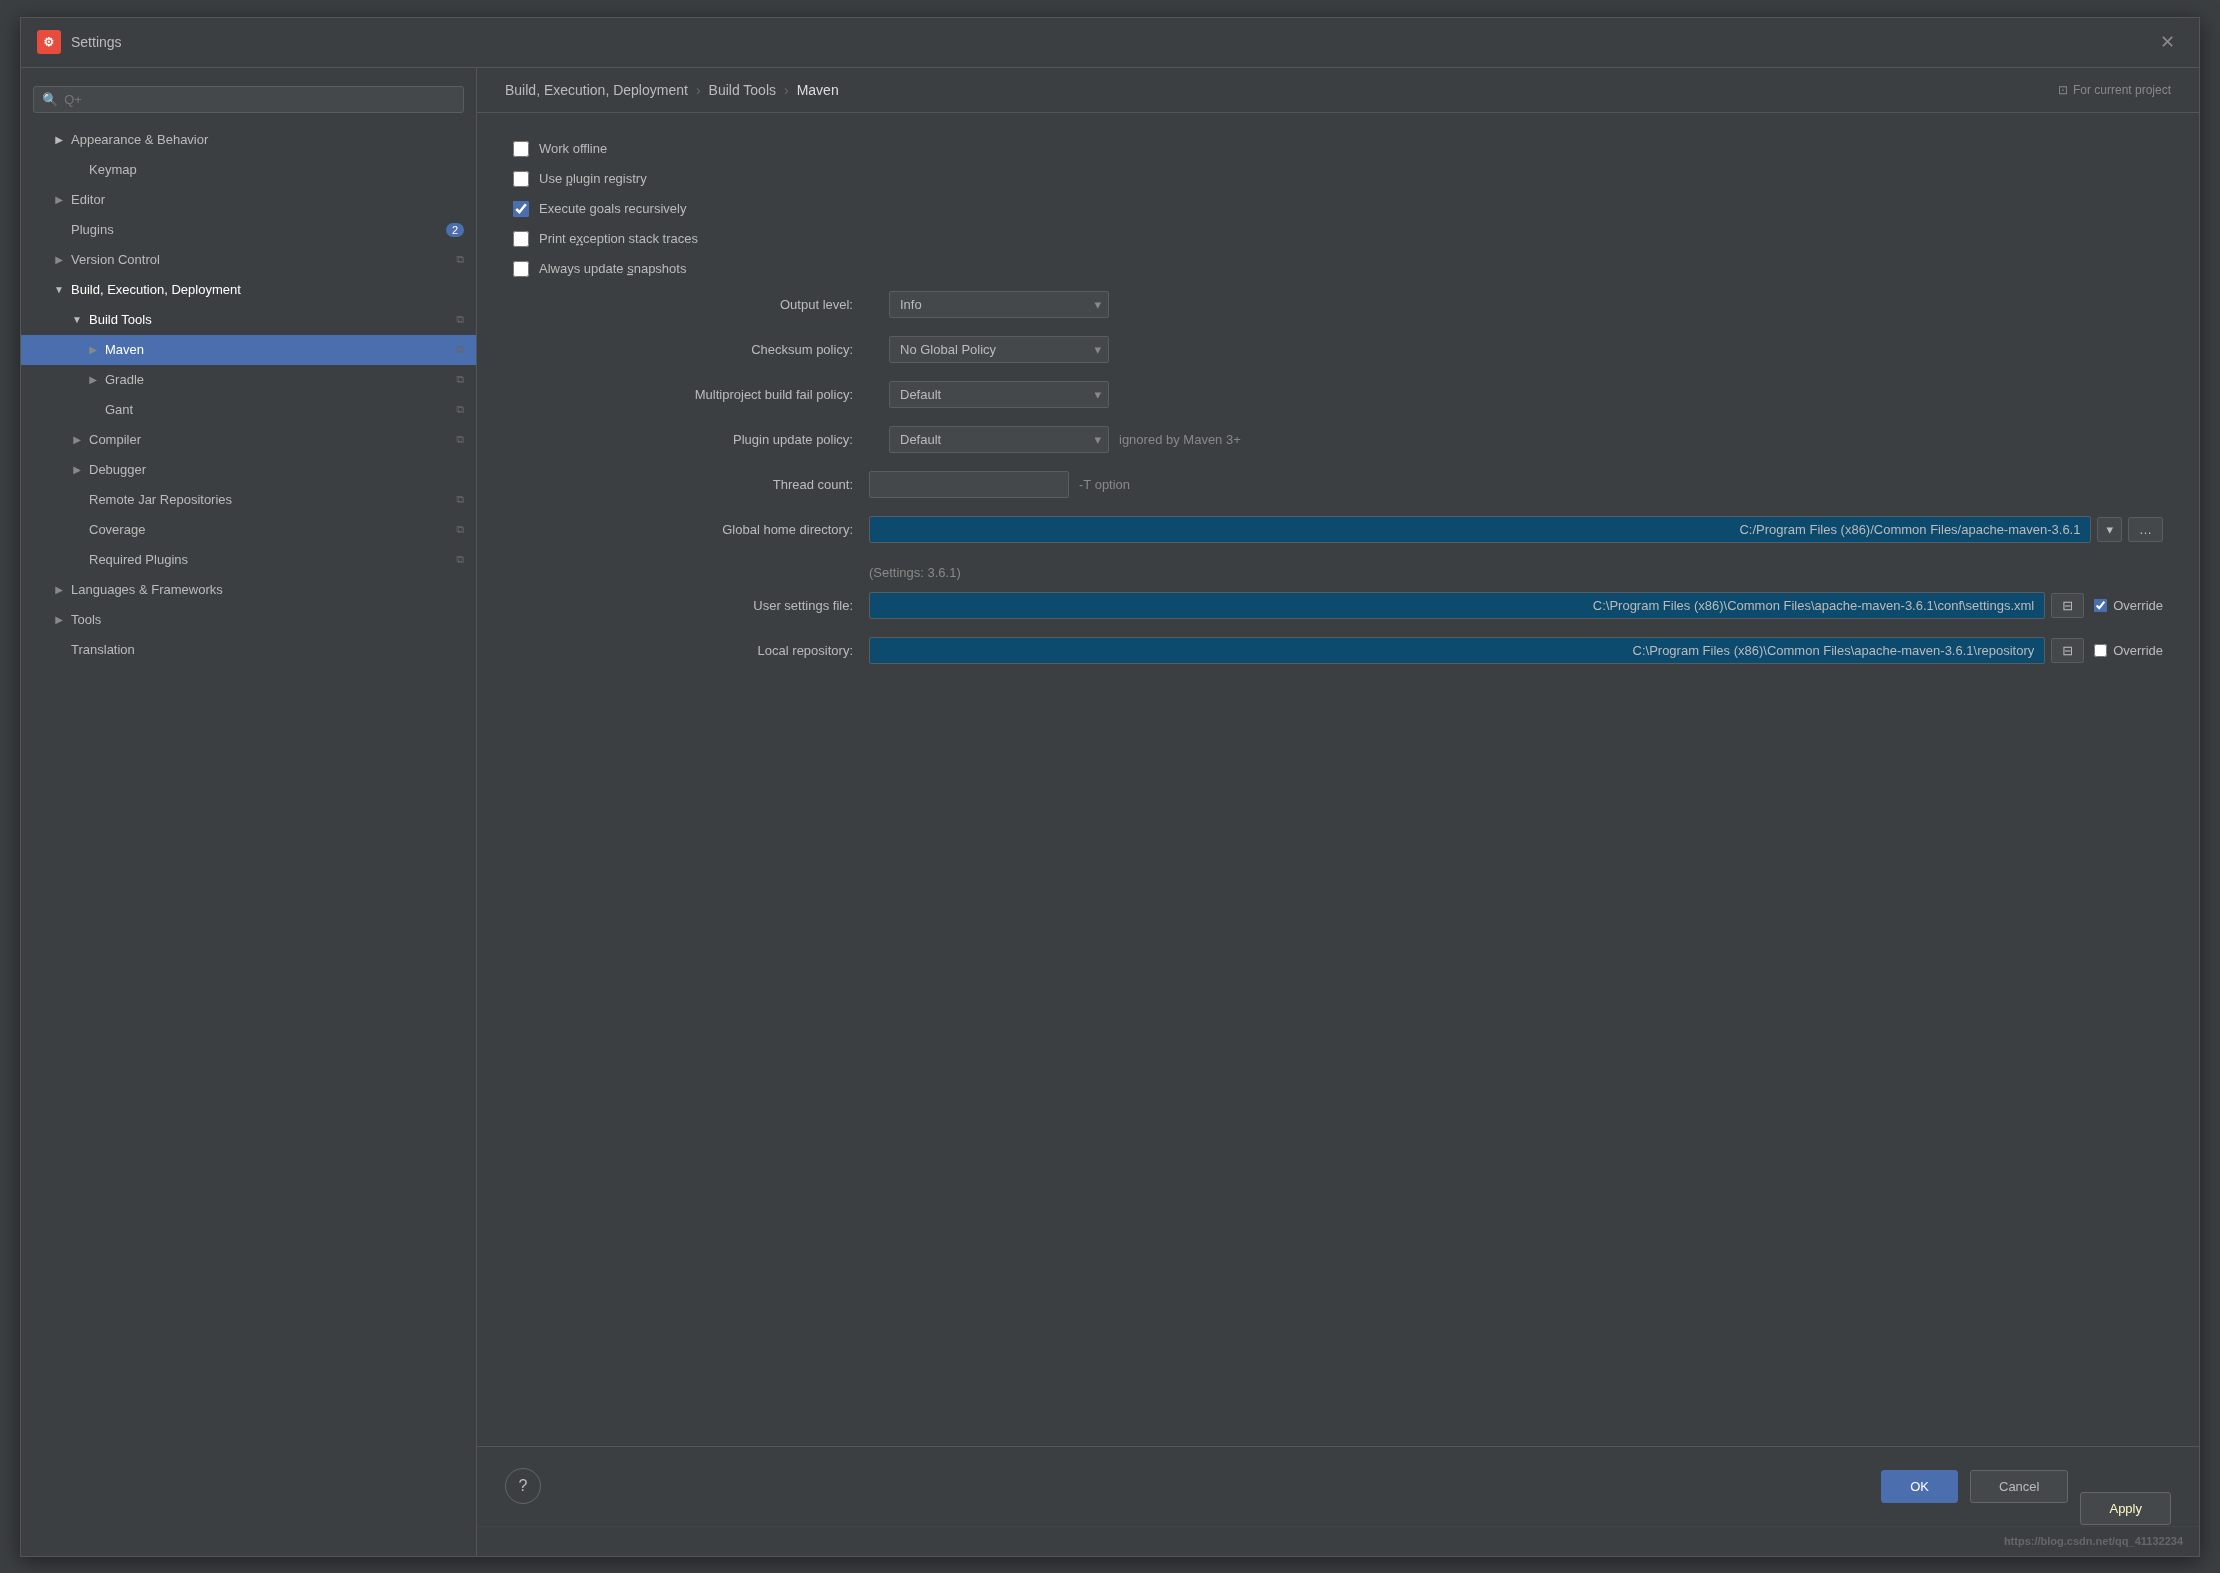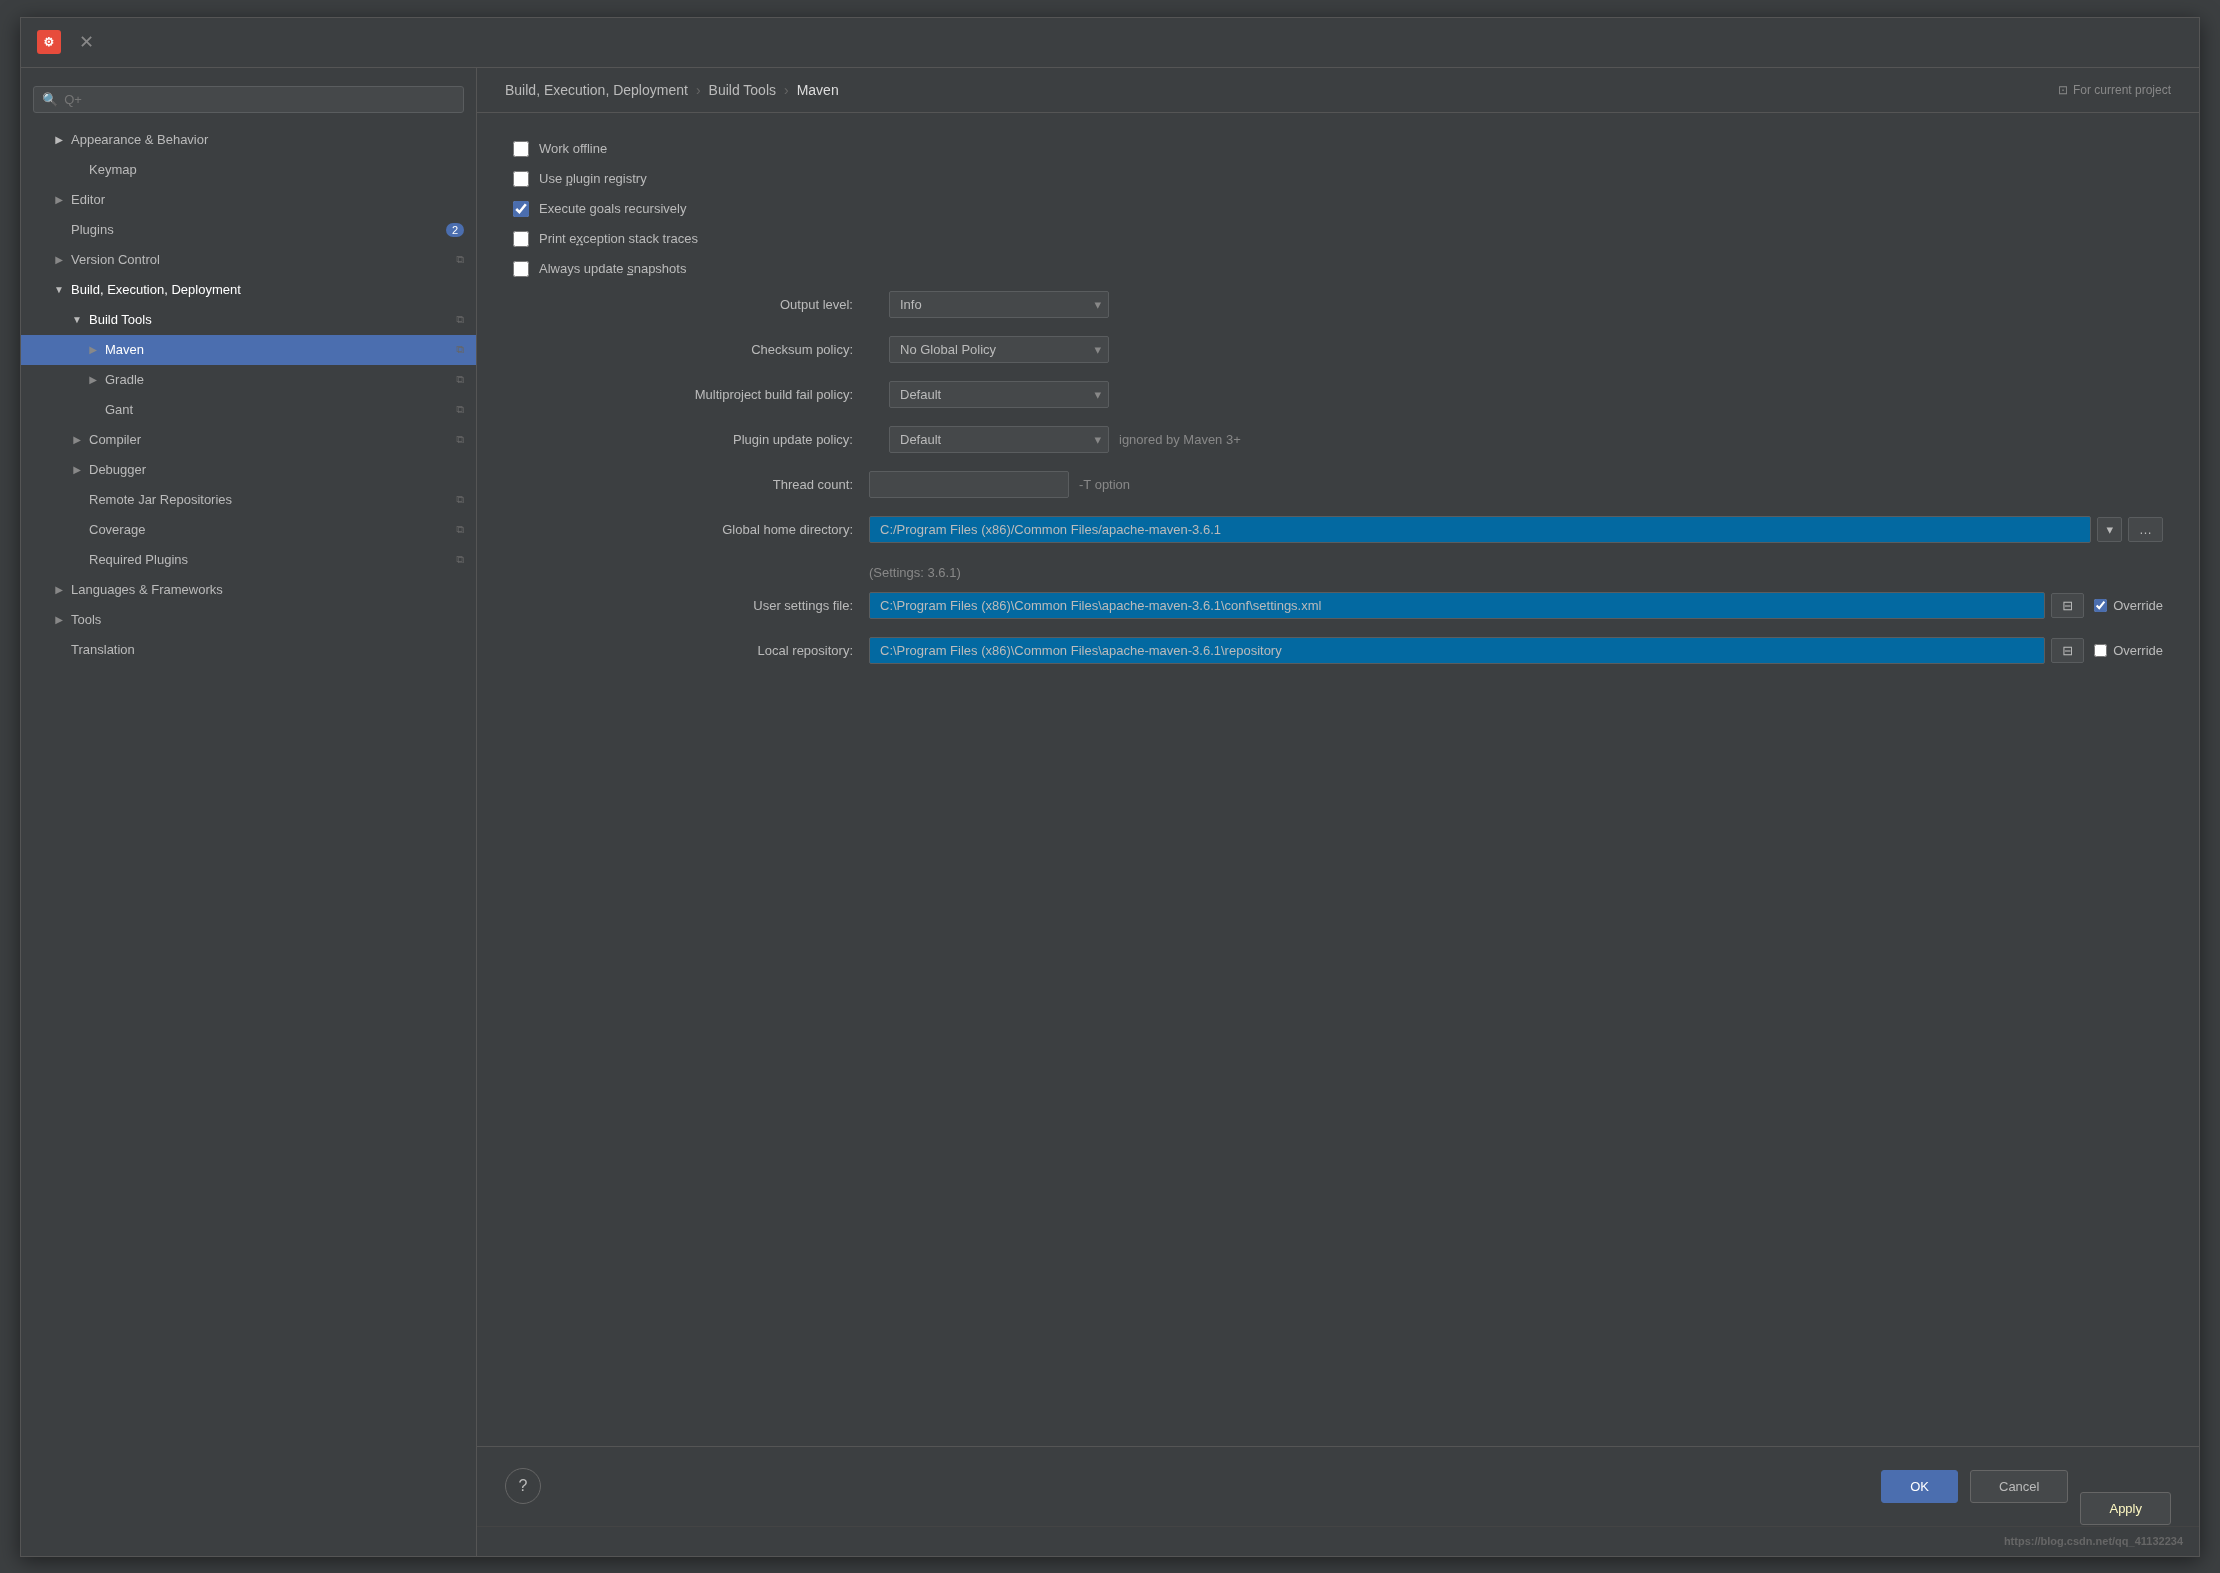--- a/index.html
+++ b/index.html
@@ -241,28 +241,29 @@
       width: 200px;
       outline: none;
     }
     .path-input-wrap {
       display: flex;
       align-items: center;
       gap: 6px;
       flex: 1;
     }
     .path-input {
-      background: #0369a1;
+      background: #0c4a6e;
       border: 1px solid #5a5d5f;
       color: #bbbbbb;
       font-size: 13px;
       padding: 5px 10px;
       border-radius: 2px;
       flex: 1;
       outline: none;
+      text-align: right;
     }
     .path-btn {
       background: #45484a;
       border: 1px solid #5a5d5f;
       color: #bbb;
       padding: 4px 10px;
       cursor: pointer;
       border-radius: 2px;
       font-size: 13px;
     }
@@ -358,20 +359,21 @@
   </style>
 </head>
 <body>
 
 <div class="window">
 
   <div class="titlebar">
     <div class="titlebar-icon">
       <span>⚙</span>
     </div>
+    <span class="titlebar-title">Settings</span>
     <span class="titlebar-close">✕</span>
   </div>
 
   <div class="main-content">
 
     <div class="sidebar">
       <div class="search-box">
         <span class="search-icon">🔍</span>
         <input type="text" placeholder="Q+" style="">
       </div>

